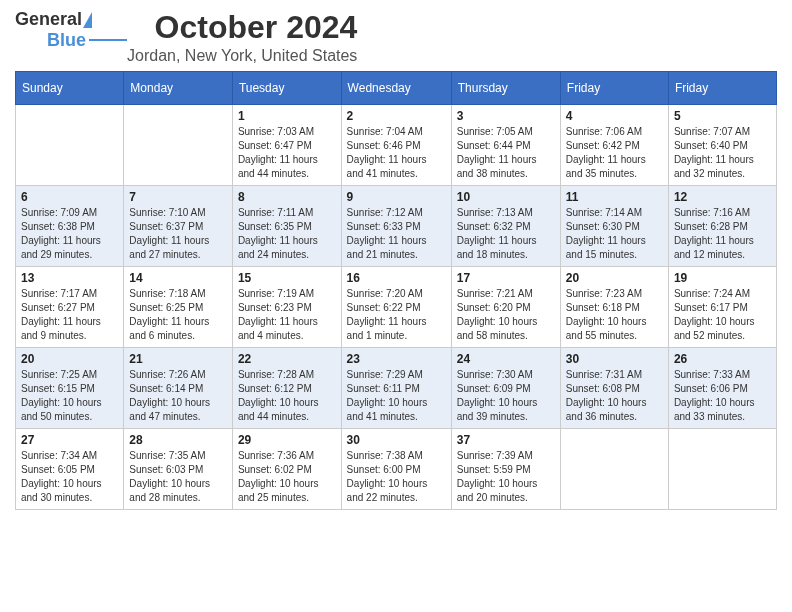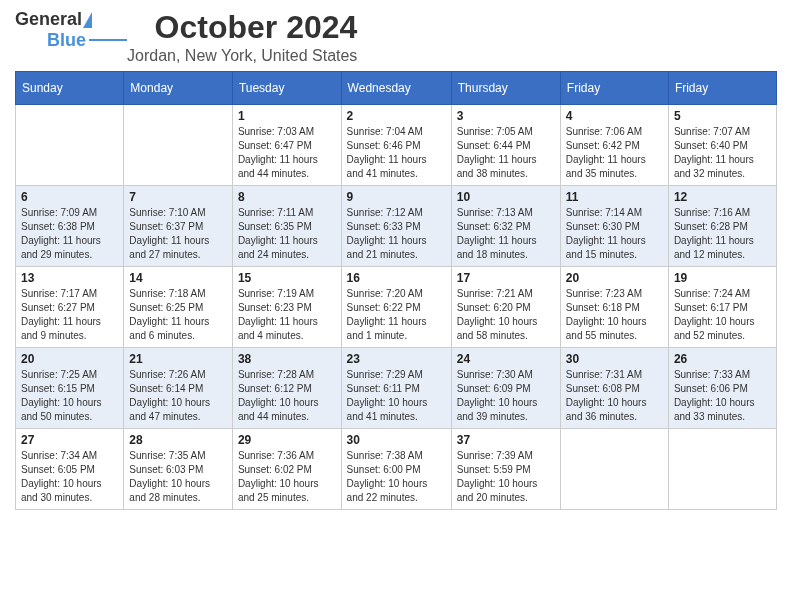--- a/index.html
+++ b/index.html
@@ -210,21 +210,21 @@
         <tr>
           <td>
             <span class="day-num">20</span>
             <div class="day-info">Sunrise: 7:25 AM<br>Sunset: 6:15 PM<br>Daylight: 10 hours and 50 minutes.</div>
           </td>
           <td>
             <span class="day-num">21</span>
             <div class="day-info">Sunrise: 7:26 AM<br>Sunset: 6:14 PM<br>Daylight: 10 hours and 47 minutes.</div>
           </td>
           <td>
-            <span class="day-num">38</span>
+            <span class="day-num">22</span>
             <div class="day-info">Sunrise: 7:28 AM<br>Sunset: 6:12 PM<br>Daylight: 10 hours and 44 minutes.</div>
           </td>
           <td>
             <span class="day-num">23</span>
             <div class="day-info">Sunrise: 7:29 AM<br>Sunset: 6:11 PM<br>Daylight: 10 hours and 41 minutes.</div>
           </td>
           <td>
             <span class="day-num">24</span>
             <div class="day-info">Sunrise: 7:30 AM<br>Sunset: 6:09 PM<br>Daylight: 10 hours and 39 minutes.</div>
           </td>

